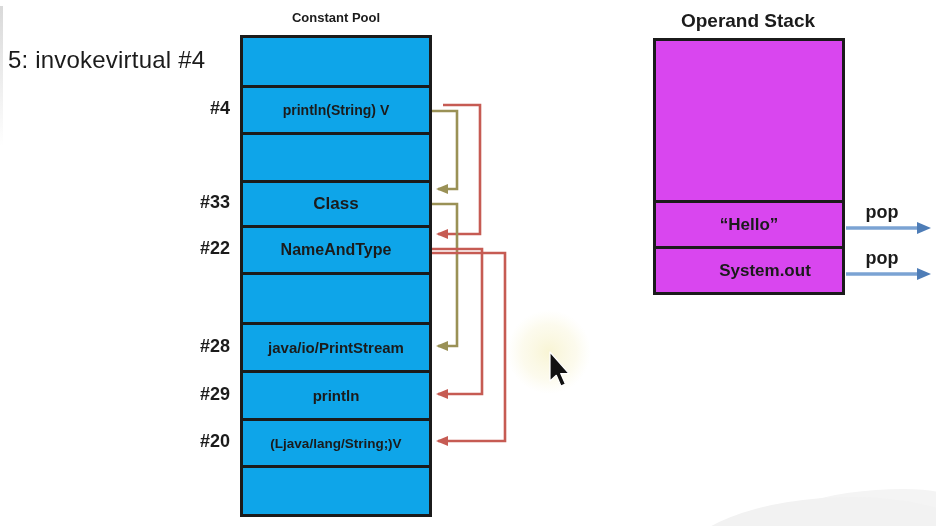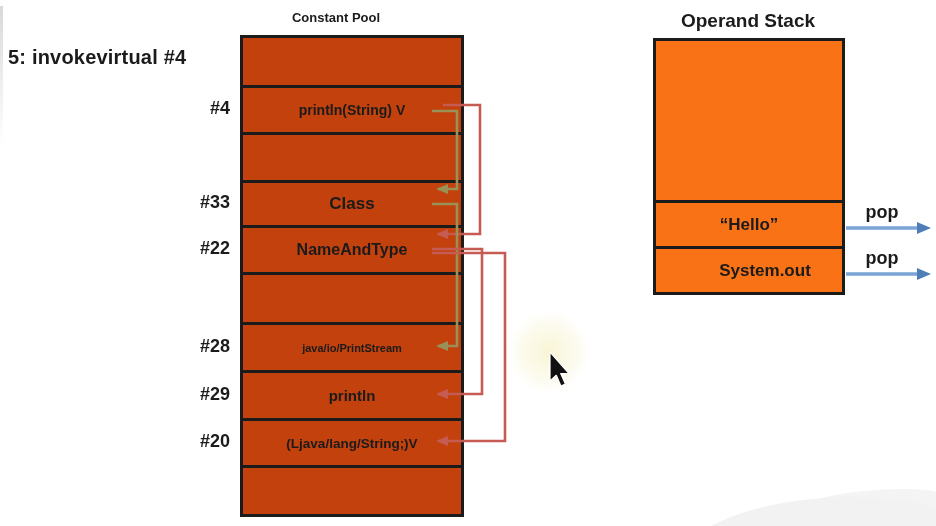--- a/index.html
+++ b/index.html
@@ -9,42 +9,42 @@
   }
   
   .edge-strip{position:absolute;left:0;top:6px;width:3px;height:140px;
     background:linear-gradient(#d9d9d9,rgba(217,217,217,0));}
   
   .blob{position:absolute;left:678px;top:497px;width:320px;height:70px;background:#f2f2f2;
     border-radius:55% 45% 0 0 / 100% 85% 0 0;}
   .blob2{position:absolute;left:760px;top:489px;width:240px;height:50px;background:#f4f4f4;
     border-radius:60% 40% 0 0 / 100% 90% 0 0;}
 
-  .instr{position:absolute;left:8px;top:46px;font-size:20px;font-weight:bold;letter-spacing:.2px;}
+  .instr{position:absolute;left:8px;top:46px;font-size:24px;font-weight:normal;letter-spacing:.2px;}
   .cp-title{position:absolute;left:240px;top:10px;width:192px;text-align:center;
     font-size:13px;font-weight:bold;}
   .os-title{position:absolute;left:650px;top:10px;width:196px;text-align:center;
     font-size:19px;font-weight:bold;}
 
-  .cp-table{position:absolute;left:240px;top:35px;width:224px;box-sizing:border-box;
-    border:3px solid #1b1b1b;background:#c2410c;}
+  .cp-table{position:absolute;left:240px;top:35px;width:192px;box-sizing:border-box;
+    border:3px solid #1b1b1b;background:#0ea5e9;}
   .cp-row{border-bottom:3px solid #1b1b1b;display:flex;align-items:center;justify-content:center;
     font-weight:bold;font-size:14px;text-align:center;}
   .cp-row:last-child{border-bottom:none;}
   .r0{height:47px}.r1{height:44px}.r2{height:45px}.r3{height:42px;font-size:17px}
-  .r4{height:44px;font-size:16px}.r5{height:47px}.r6{height:45px;font-size:11px}
+  .r4{height:44px;font-size:16px}.r5{height:47px}.r6{height:45px;font-size:15px}
   .r7{height:45px;font-size:15px}.r8{height:44px;font-size:13.5px}.r9{height:46px}
 
   .cp-label{position:absolute;left:140px;width:90px;height:24px;line-height:24px;
     text-align:right;font-size:18px;font-weight:bold;}
   .lab4{top:96px}.lab21{top:190px}.lab22{top:236px}
   .lab28{top:334px}.lab29{top:382px}.lab30{top:429px}
 
   .os-table{position:absolute;left:653px;top:38px;width:192px;box-sizing:border-box;
-    border:3px solid #1b1b1b;background:#f97316;}
+    border:3px solid #1b1b1b;background:#d946ef;}
   .os-row{border-bottom:3px solid #1b1b1b;display:flex;align-items:center;justify-content:center;
     font-weight:bold;font-size:17px;}
   .os-row:last-child{border-bottom:none;padding-left:32px;}
   .os-r0{height:159px}.os-r1{height:43px}.os-r2{height:43px}
 
   .pop-label{position:absolute;width:60px;text-align:center;font-size:18px;font-weight:bold;}
   .pop1{left:852px;top:202px}.pop2{left:852px;top:248px}
 
   .overlay{position:absolute;left:0;top:0;width:936px;height:526px;pointer-events:none;}
 </style>

